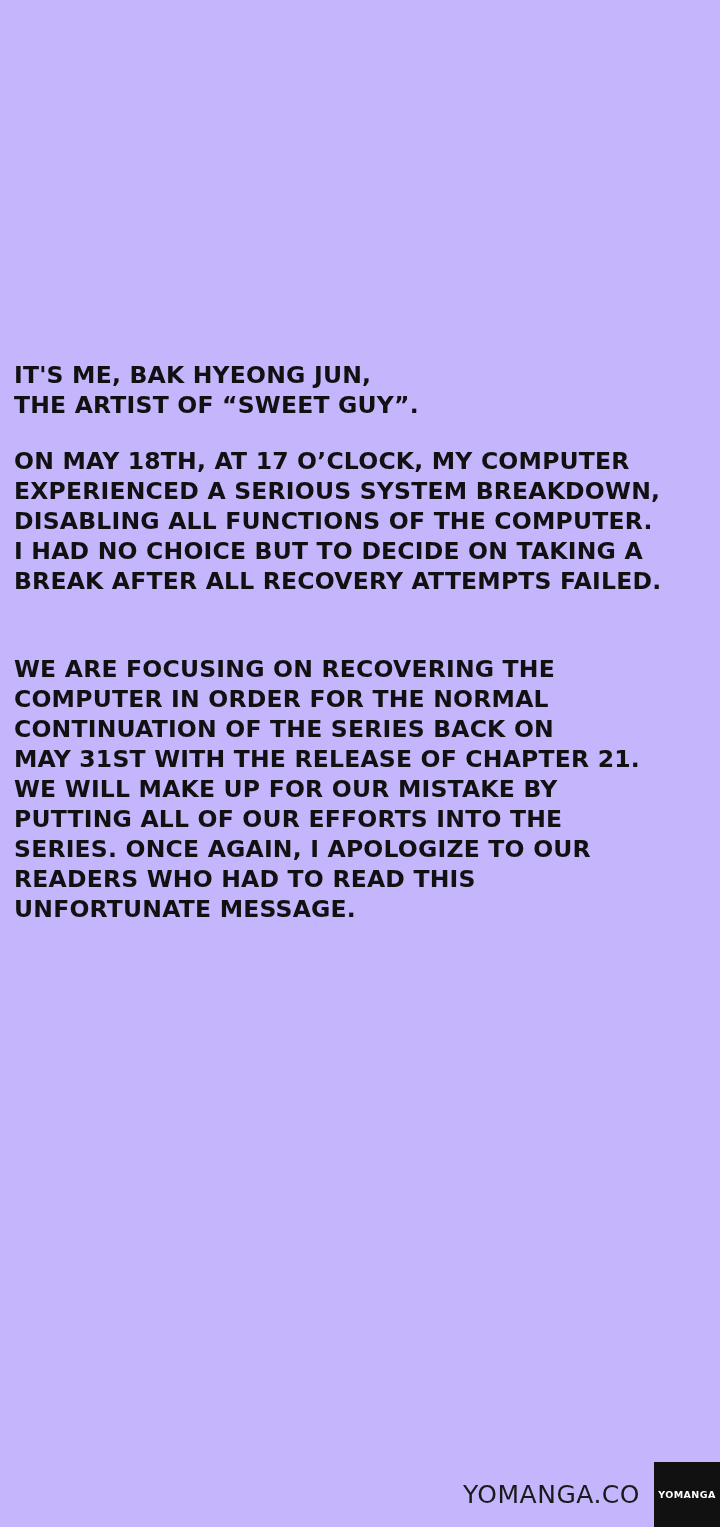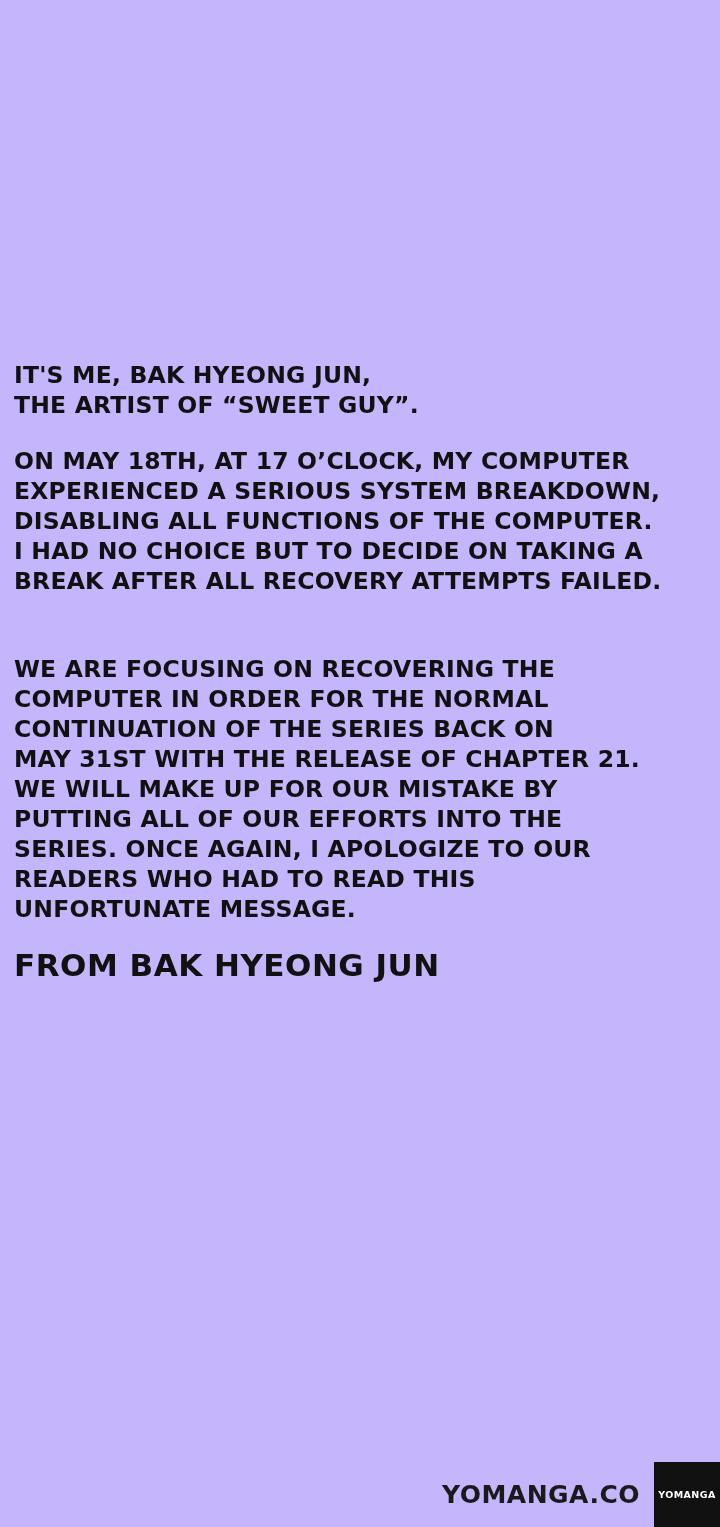--- a/index.html
+++ b/index.html
@@ -30,21 +30,21 @@
     font-family: "DejaVu Sans", sans-serif;
     font-weight: bold;
     font-size: 23.5px;
     line-height: 30px;
     letter-spacing: 0.2px;
     text-transform: uppercase;
     white-space: pre-line;
     margin: 0 0 26px 0;
   }
   .para.tight {
-    margin-bottom: 22px;
+    margin-bottom: 16px;
   }
   .para.block3 {
     margin-bottom: 58px;
   }
   .signature {
     color: #111111;
     font-family: "DejaVu Sans", sans-serif;
     font-weight: bold;
     font-size: 31px;
     line-height: 38px;
@@ -66,21 +66,20 @@
     display: flex;
     align-items: center;
     gap: 14px;
     padding-right: 0;
   }
   .footer-text {
     font-family: "DejaVu Sans", sans-serif;
     font-size: 25px;
     letter-spacing: 0.5px;
     color: #1a1a1a;
-    font-weight: bold;
   }
   .footer-logo {
     width: 66px;
     height: 65px;
     background: #111111;
     color: #ffffff;
     display: flex;
     align-items: center;
     justify-content: center;
     font-family: "DejaVu Sans", sans-serif;
@@ -104,21 +103,20 @@
  BREAK AFTER ALL RECOVERY ATTEMPTS FAILED.</p>
     <p class="para tight">WE ARE FOCUSING ON RECOVERING THE
 COMPUTER IN ORDER FOR THE NORMAL
 CONTINUATION OF THE SERIES BACK ON
 MAY 31ST WITH THE RELEASE OF CHAPTER 21.
  WE WILL MAKE UP FOR OUR MISTAKE BY
 PUTTING ALL OF OUR EFFORTS INTO THE
 SERIES. ONCE AGAIN, I APOLOGIZE TO OUR
 READERS WHO HAD TO READ THIS
 UNFORTUNATE MESSAGE.</p>
-    <p class="signature">FROM BAK HYEONG JUN</p>
   </div>
 
   <div class="footer">
     <div class="footer-inner">
       <span class="footer-text">YOMANGA.CO</span>
       <span class="footer-logo">YOMANGA</span>
     </div>
   </div>
 
 </div>

